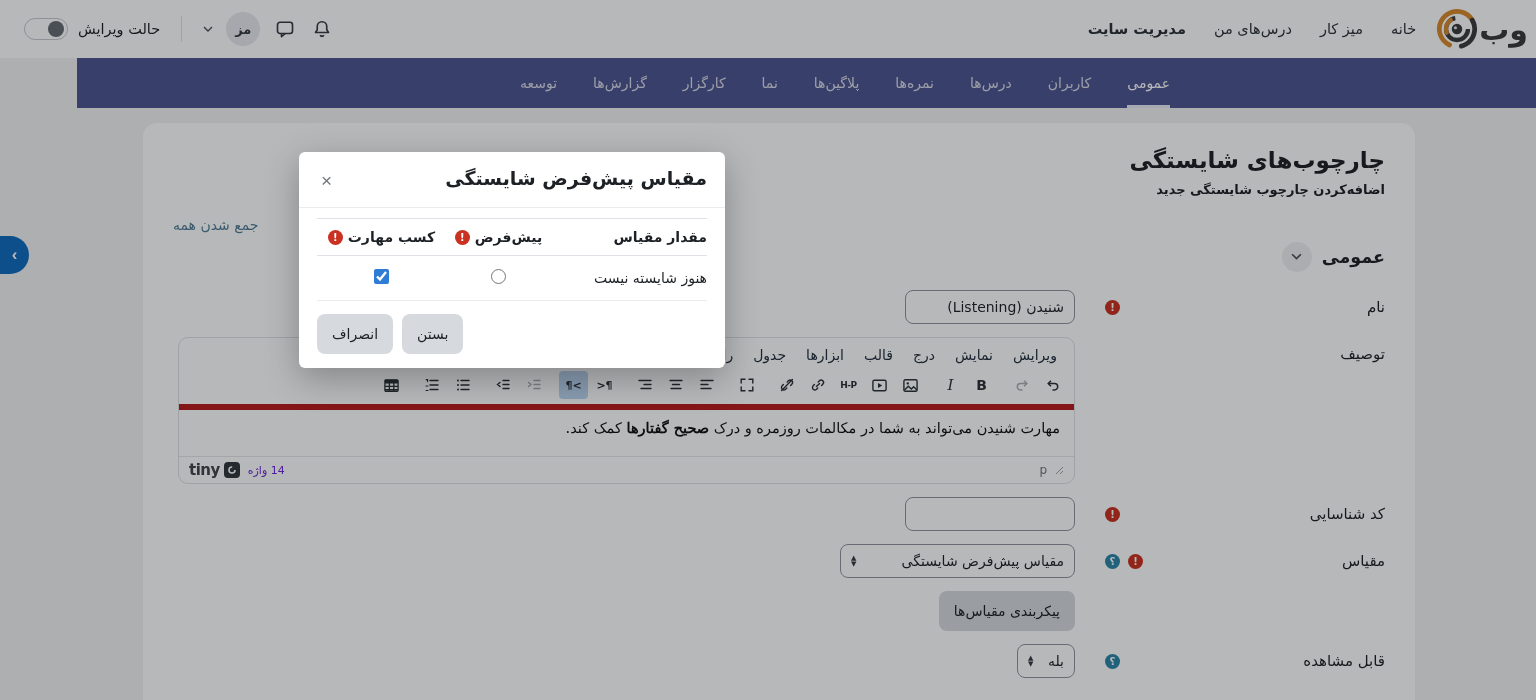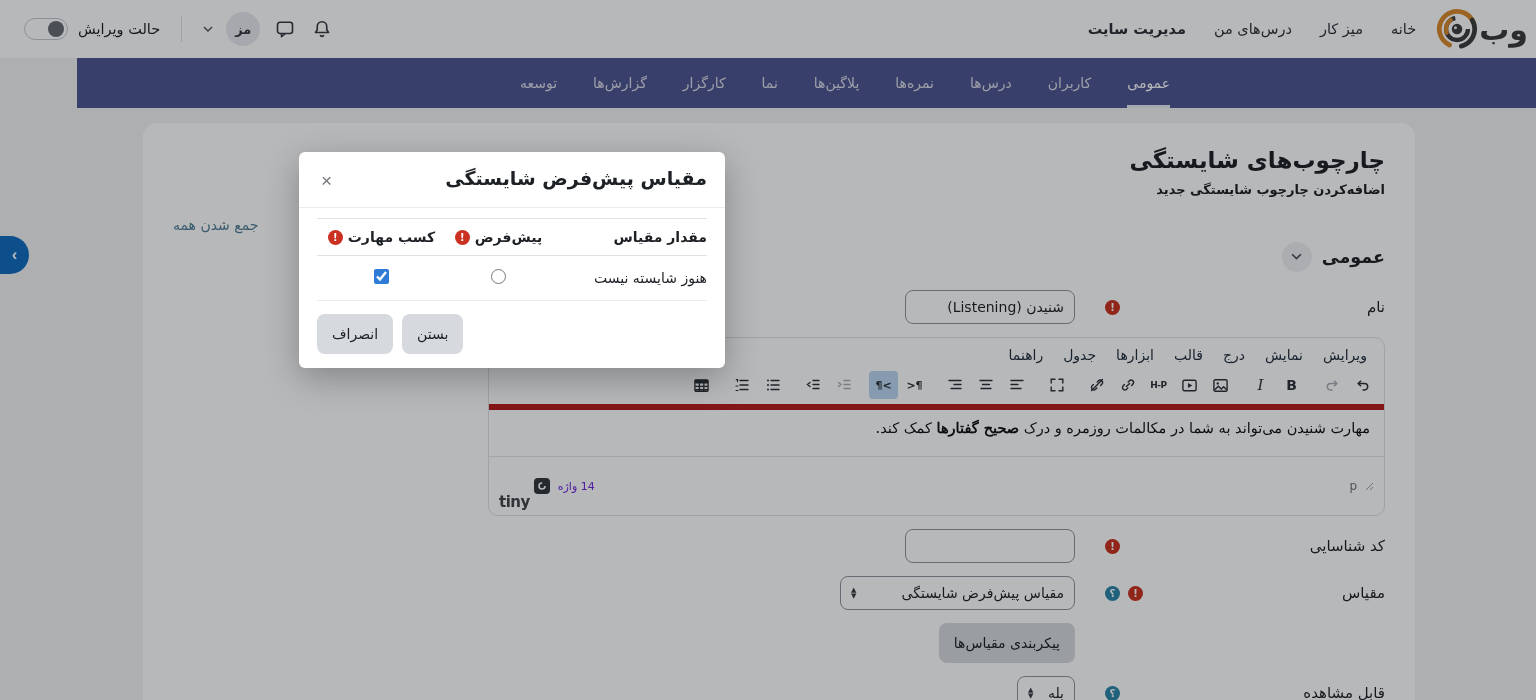--- a/index.html
+++ b/index.html
@@ -95,21 +95,21 @@
   .econtent { border-top:6px solid #b91c1c; padding:9px 14px 16px; min-height:52px;
               font-family:"DejaVu Serif", "Liberation Serif", serif; font-size:14.5px;
               text-align:right; color:#101010; }
   .estatus { display:flex; align-items:center; gap:8px; border-top:1px solid #e4e6e9;
              padding:4px 10px; color:#6c757d; font-size:12px; }
   .estatus .spacer { flex:1; }
   .grip { color:#9aa0a6; display:flex; }
   .tiny-brand { display:flex; align-items:center; gap:4px; color:#40454a; }
   .tiny-logo { width:16px; height:16px; border-radius:4px; background:#32373c;
                display:flex; align-items:center; justify-content:center; }
-  .tiny-word { font-weight:800; font-size:15px; letter-spacing:-0.5px;margin-top:32px; }
+  .tiny-word { font-weight:800; font-size:15px; letter-spacing:-0.5px; }
   .wcount { color:#6d28d9; font-size:11px; }
   
   .drawer-toggle { position:absolute; top:128px; left:0; width:29px; height:38px;
                    background:#0f6cbf; border:none; border-radius:0 19px 19px 0;
                    color:#fff; font-size:17px; font-weight:700; cursor:pointer;
                    display:flex; align-items:center; justify-content:center; z-index:5; }
   
   .backdrop { position:fixed; inset:0; background:rgba(8,10,14,0.29); z-index:40; }
   .modal { position:fixed; top:152px; left:299px; width:426px; background:#fff;
            border-radius:6px; box-shadow:0 10px 34px rgba(0,0,0,.28); z-index:50;
@@ -221,20 +221,24 @@
       <div class="flabel">
         <span>نام</span>
         <span class="ficons">
           <span class="badge req">!</span>
         </span>
       </div>
       <input class="tinput" value="شنیدن (Listening)" style="">
     </div>
 
     <div class="frow top">
+      <div class="flabel">
+        <span>توصیف</span>
+        <span class="ficons"></span>
+      </div>
       <div class="editor">
         <div class="menubar">
           <button>ویرایش</button>
           <button>نمایش</button>
           <button>درج</button>
           <button>قالب</button>
           <button>ابزارها</button>
           <button>جدول</button>
           <button>راهنما</button>
         </div>

